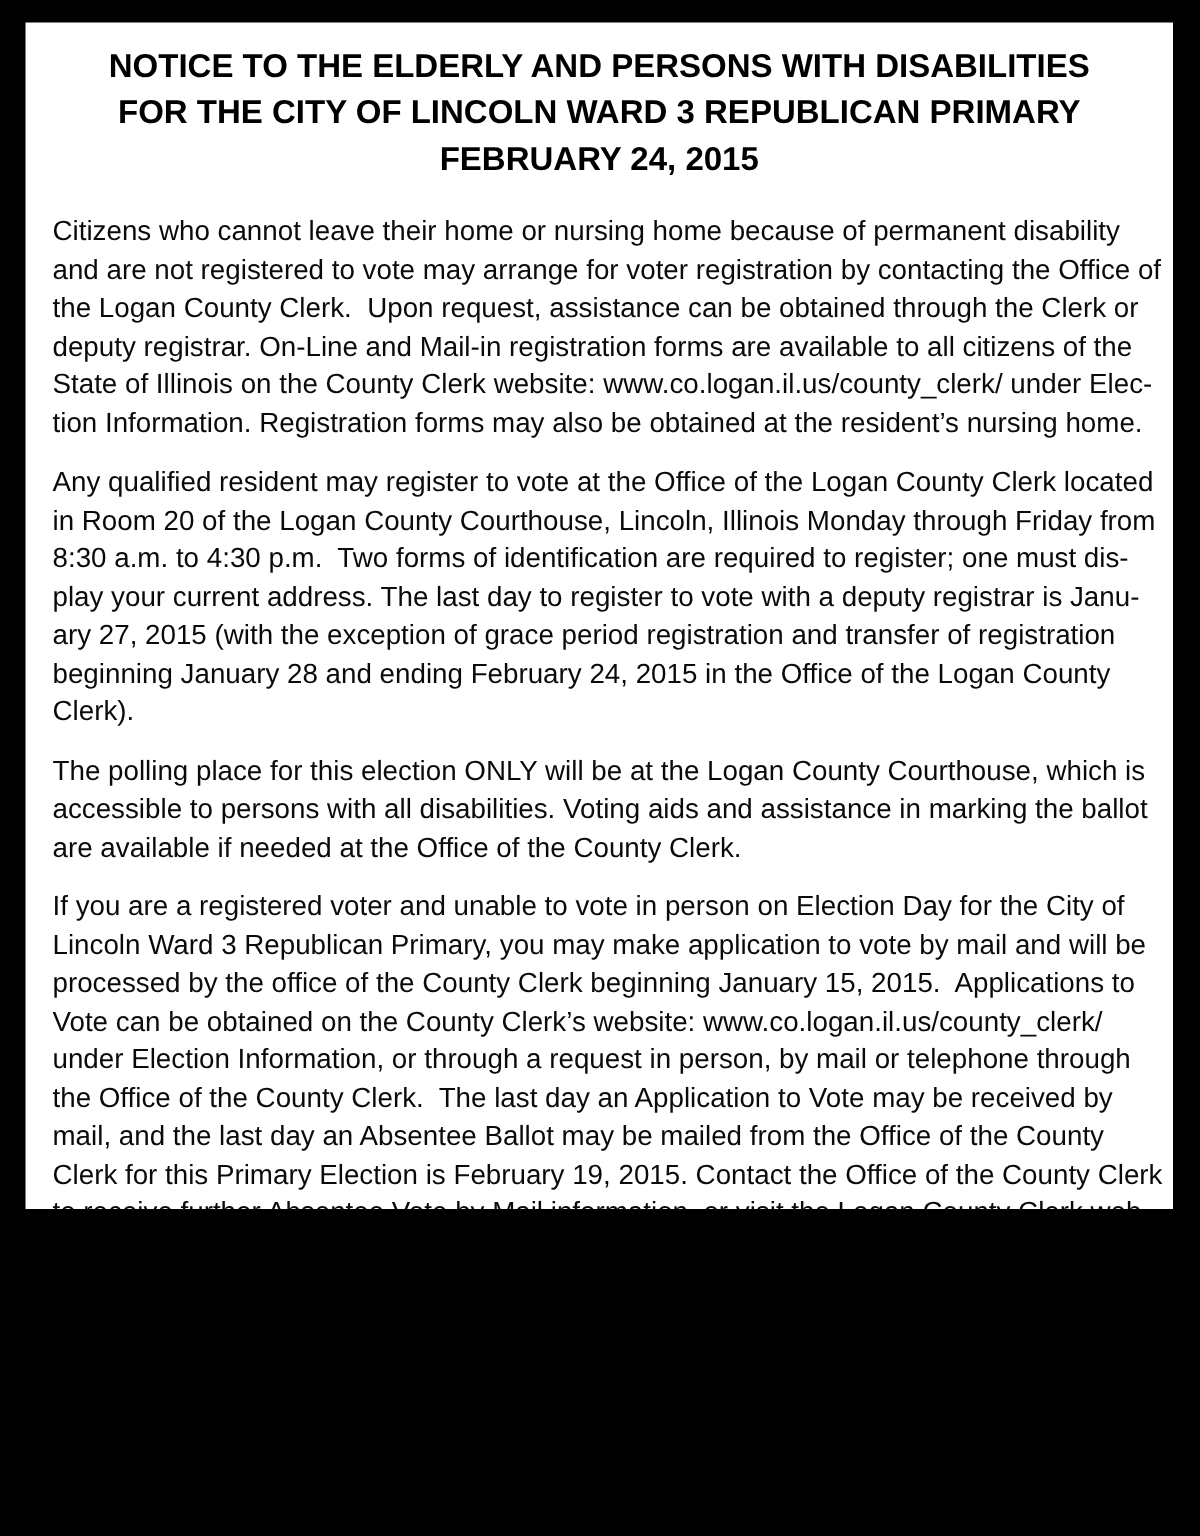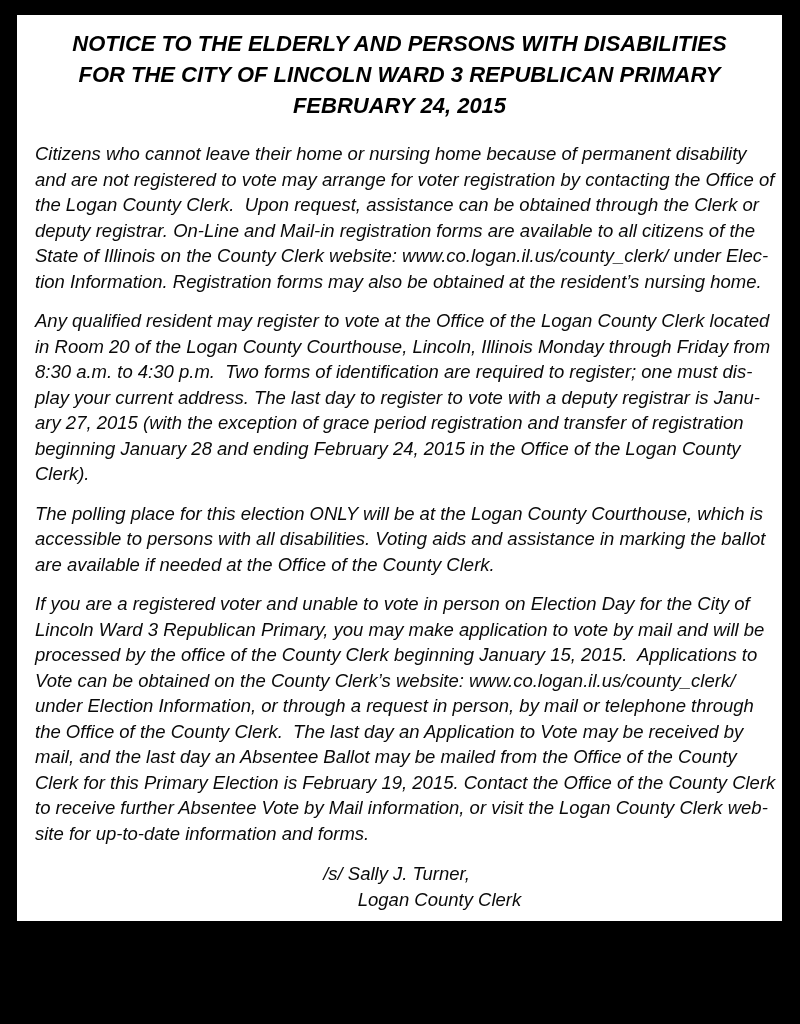--- a/index.html
+++ b/index.html
@@ -12,26 +12,25 @@
     background: #000000;
     position: relative;
     overflow: hidden;
     font-family: "Liberation Sans", sans-serif;
   }
   .paper {
     position: absolute;
     left: 17px;
     top: 15px;
     width: 765px;
-    height: 906px;
+    height: 791px;
     background: #ffffff;
     box-sizing: border-box;
     padding: 13px 8px 11px 18px;
     overflow: hidden;
-    font-style: italic;
   }
   .title {
     font-weight: bold;
     font-size: 22px;
     line-height: 31px;
     color: #000000;
     text-align: center;
     white-space: pre-line;
     margin: 0 10px 20px 0;
   }

